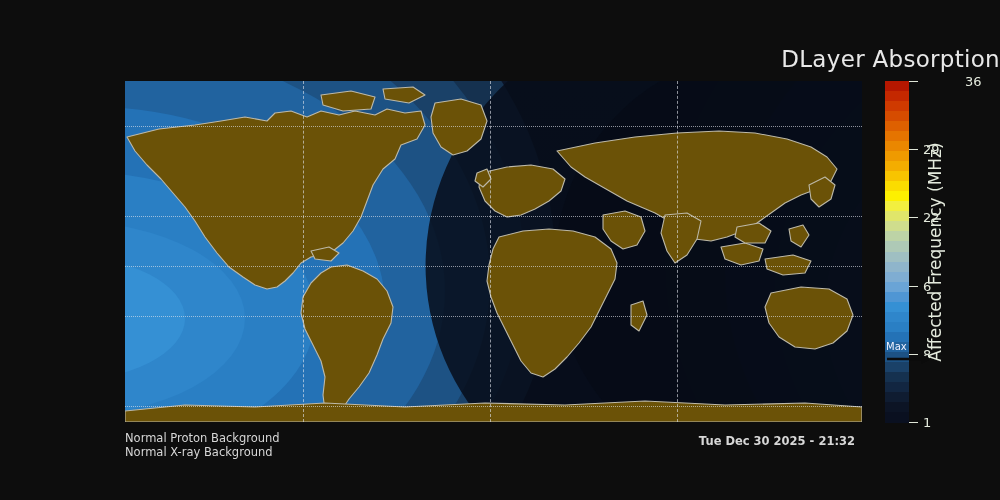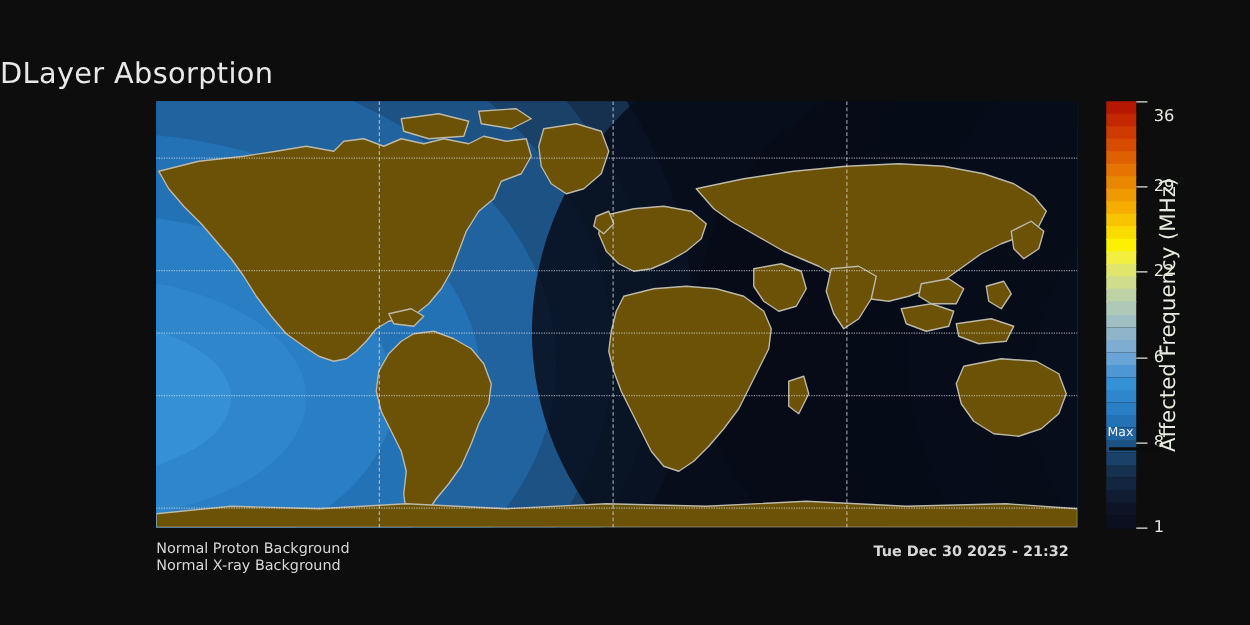--- a/index.html
+++ b/index.html
@@ -8,21 +8,21 @@
     width:1000px;height:500px;
     background:#0d0d0d;
     font-family:"DejaVu Sans","Liberation Sans",sans-serif;
     overflow:hidden;position:relative;
   }
   #root{position:absolute;inset:0;}
 
   
   .chart-title{
     position:absolute;left:0;top:46px;width:1000px;
-    text-align:left;
+    text-align:right;
     font-size:23px;color:#e8e8e8;letter-spacing:.3px;
   }
 
   
   .map-frame{
     position:absolute;left:125px;top:81px;width:737px;height:341px;
     background:#0a1020;overflow:hidden;
   }
   .map-layer{position:absolute;inset:0;}
 
@@ -235,21 +235,21 @@
         <div class="cbar-seg" style="top: 290.853px; height: 10.6294px; background: rgb(21, 49, 79);"></div>
         <div class="cbar-seg" style="top: 300.882px; height: 10.6294px; background: rgb(18, 38, 65);"></div>
         <div class="cbar-seg" style="top: 310.912px; height: 10.6294px; background: rgb(15, 28, 49);"></div>
         <div class="cbar-seg" style="top: 320.941px; height: 10.6294px; background: rgb(12, 20, 37);"></div>
         <div class="cbar-seg" style="top: 330.971px; height: 10.6294px; background: rgb(10, 16, 32);"></div>
       </div>
   </div>
 
   <div class="cb-ticks" id="cb-ticks">
       <div class="cb-tick" style="top: 0px;"></div>
-      <div class="cb-tlabel" style="top: 12px;">36</div>
+      <div class="cb-tlabel" style="top: 0px; margin-left: 42px;">36</div>
       <div class="cb-tick" style="top: 68.2px;"></div>
       <div class="cb-tlabel" style="top: 68.2px;">29</div>
       <div class="cb-tick" style="top: 136.4px;"></div>
       <div class="cb-tlabel" style="top: 136.4px; text-align: center;">22</div>
       <div class="cb-tick" style="top: 204.6px;"></div>
       <div class="cb-tlabel" style="top: 204.6px;">6</div>
       <div class="cb-tick" style="top: 272.8px;"></div>
       <div class="cb-tlabel" style="top: 272.8px;">8</div>
       <div class="cb-tick" style="top: 341px;"></div>
       <div class="cb-tlabel" style="top: 341px;">1</div>

